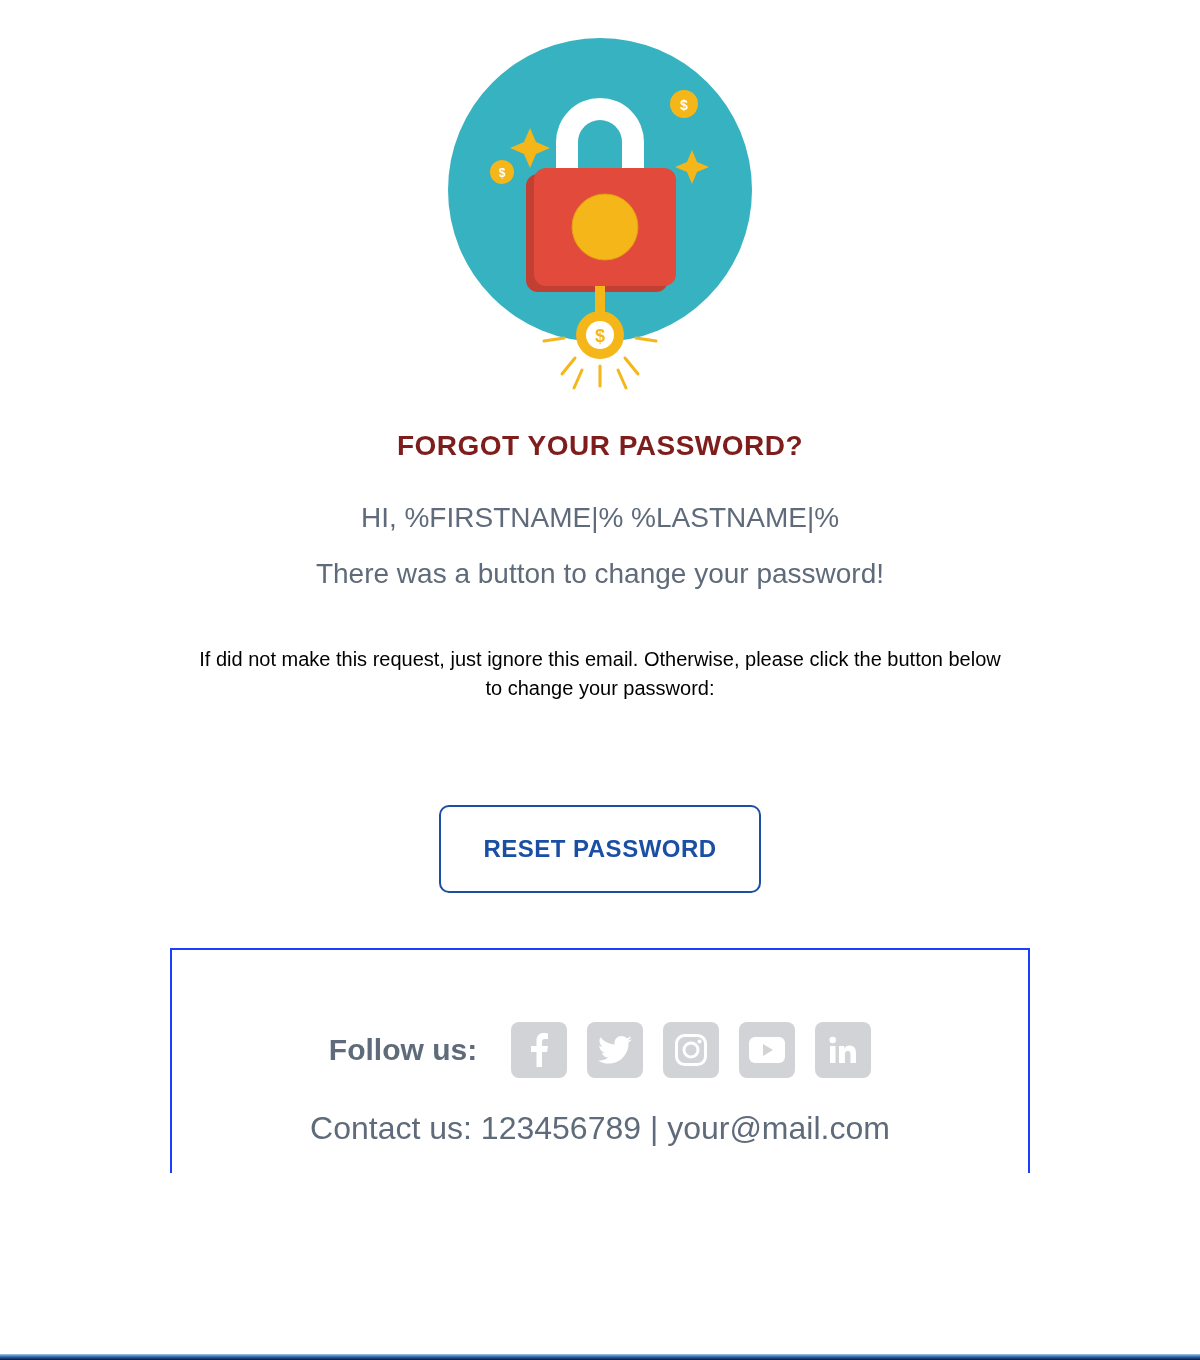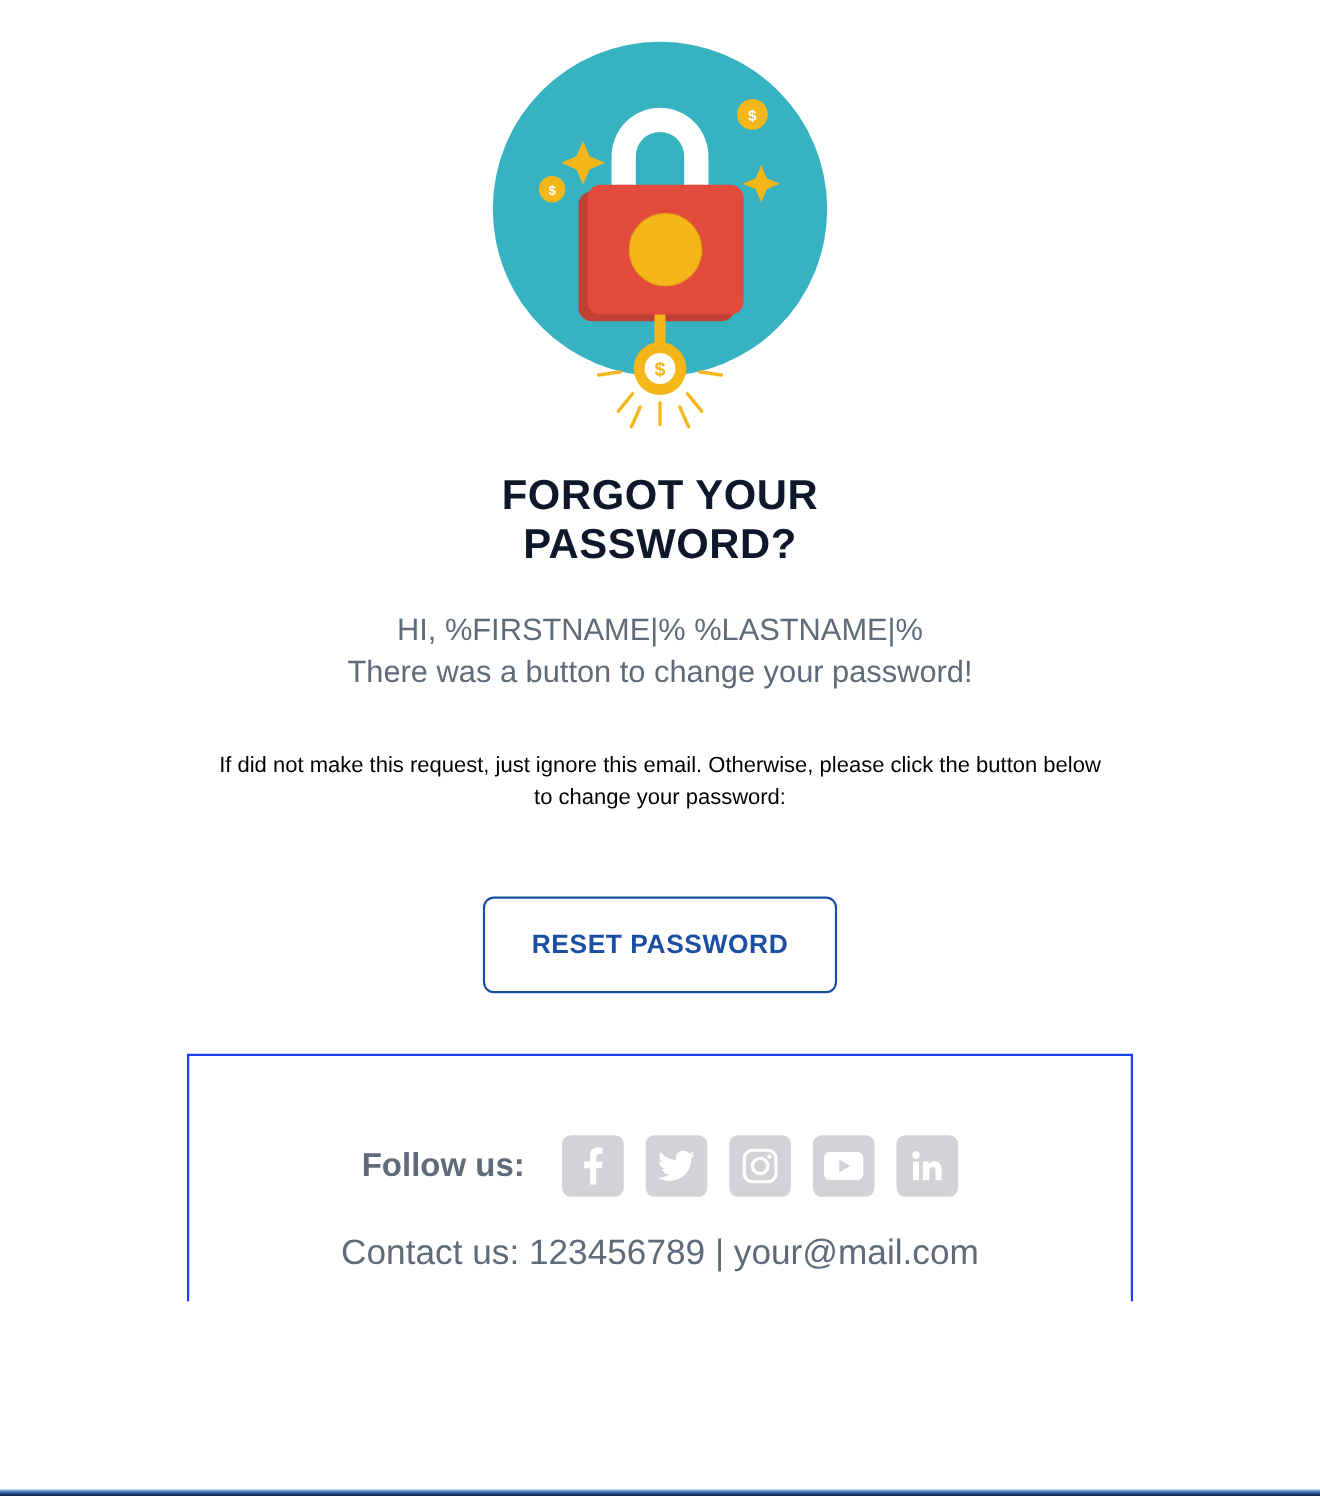--- a/index.html
+++ b/index.html
@@ -16,33 +16,33 @@
     padding-top: 30px;
     text-align: center;
   }
   .hero {
     width: 340px;
     height: 370px;
     margin: 0 auto 30px;
     position: relative;
   }
   .title {
-    font-size: 38px;
+    font-size: 28px;
     font-weight: 800;
-    color: #0f172a;
+    color: #7f1d1d;
     letter-spacing: 0.5px;
     line-height: 1.15;
     margin: 0 auto 40px;
     max-width: 500px;
   }
   .greeting {
     font-size: 28px;
     color: #5f6b7a;
     font-weight: 400;
-    margin-bottom: 6px;
+    margin-bottom: 24px;
   }
   .intro {
     font-size: 28px;
     color: #5f6b7a;
     font-weight: 400;
     margin-bottom: 55px;
   }
   .body-text {
     font-size: 20px;
     color: #000000;
@@ -56,20 +56,21 @@
     border: 2px solid #1b4fa3;
     border-radius: 10px;
     padding: 28px 42px;
     font-size: 24px;
     font-weight: 700;
     color: #1b4fa3;
     letter-spacing: 0.5px;
     background: #ffffff;
     cursor: pointer;
     margin-bottom: 55px;
+    margin-top: 27px;
   }
   .footer-box {
     border: 2px solid #1b3fff;
     border-bottom: none;
     margin: 0 30px;
     padding: 72px 30px 26px;
     text-align: center;
   }
   .follow-row {
     display: flex;

